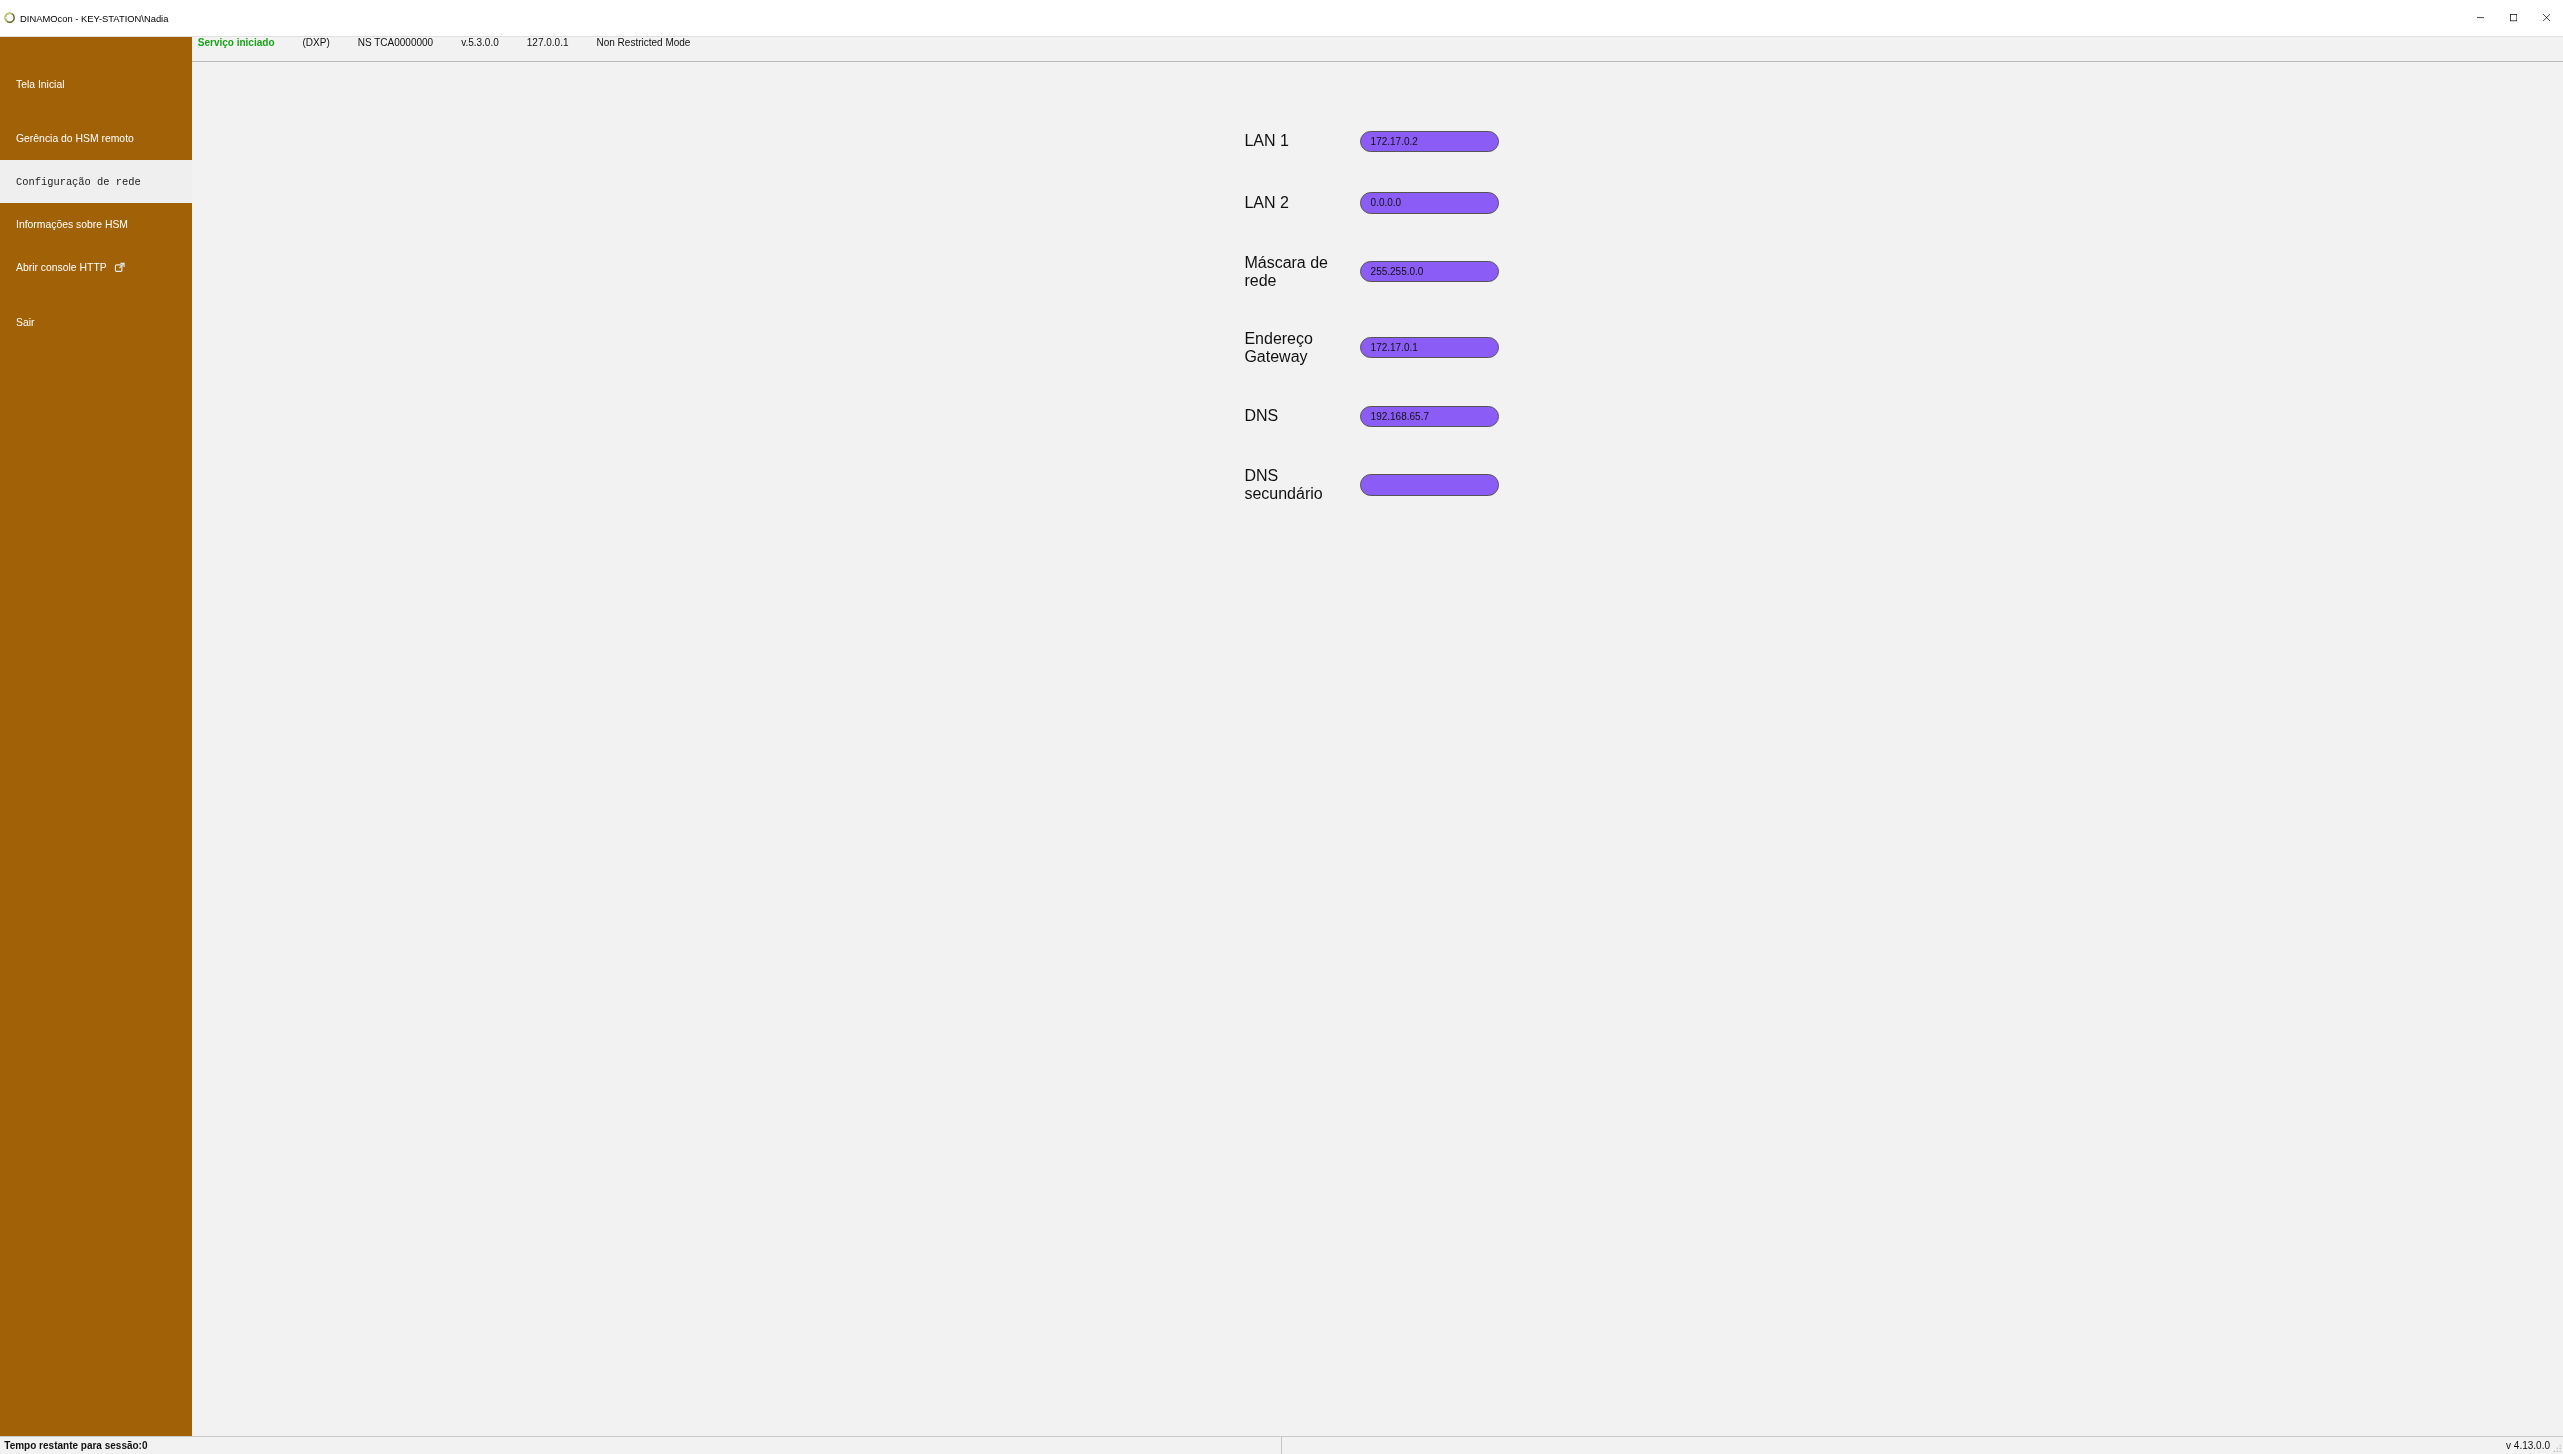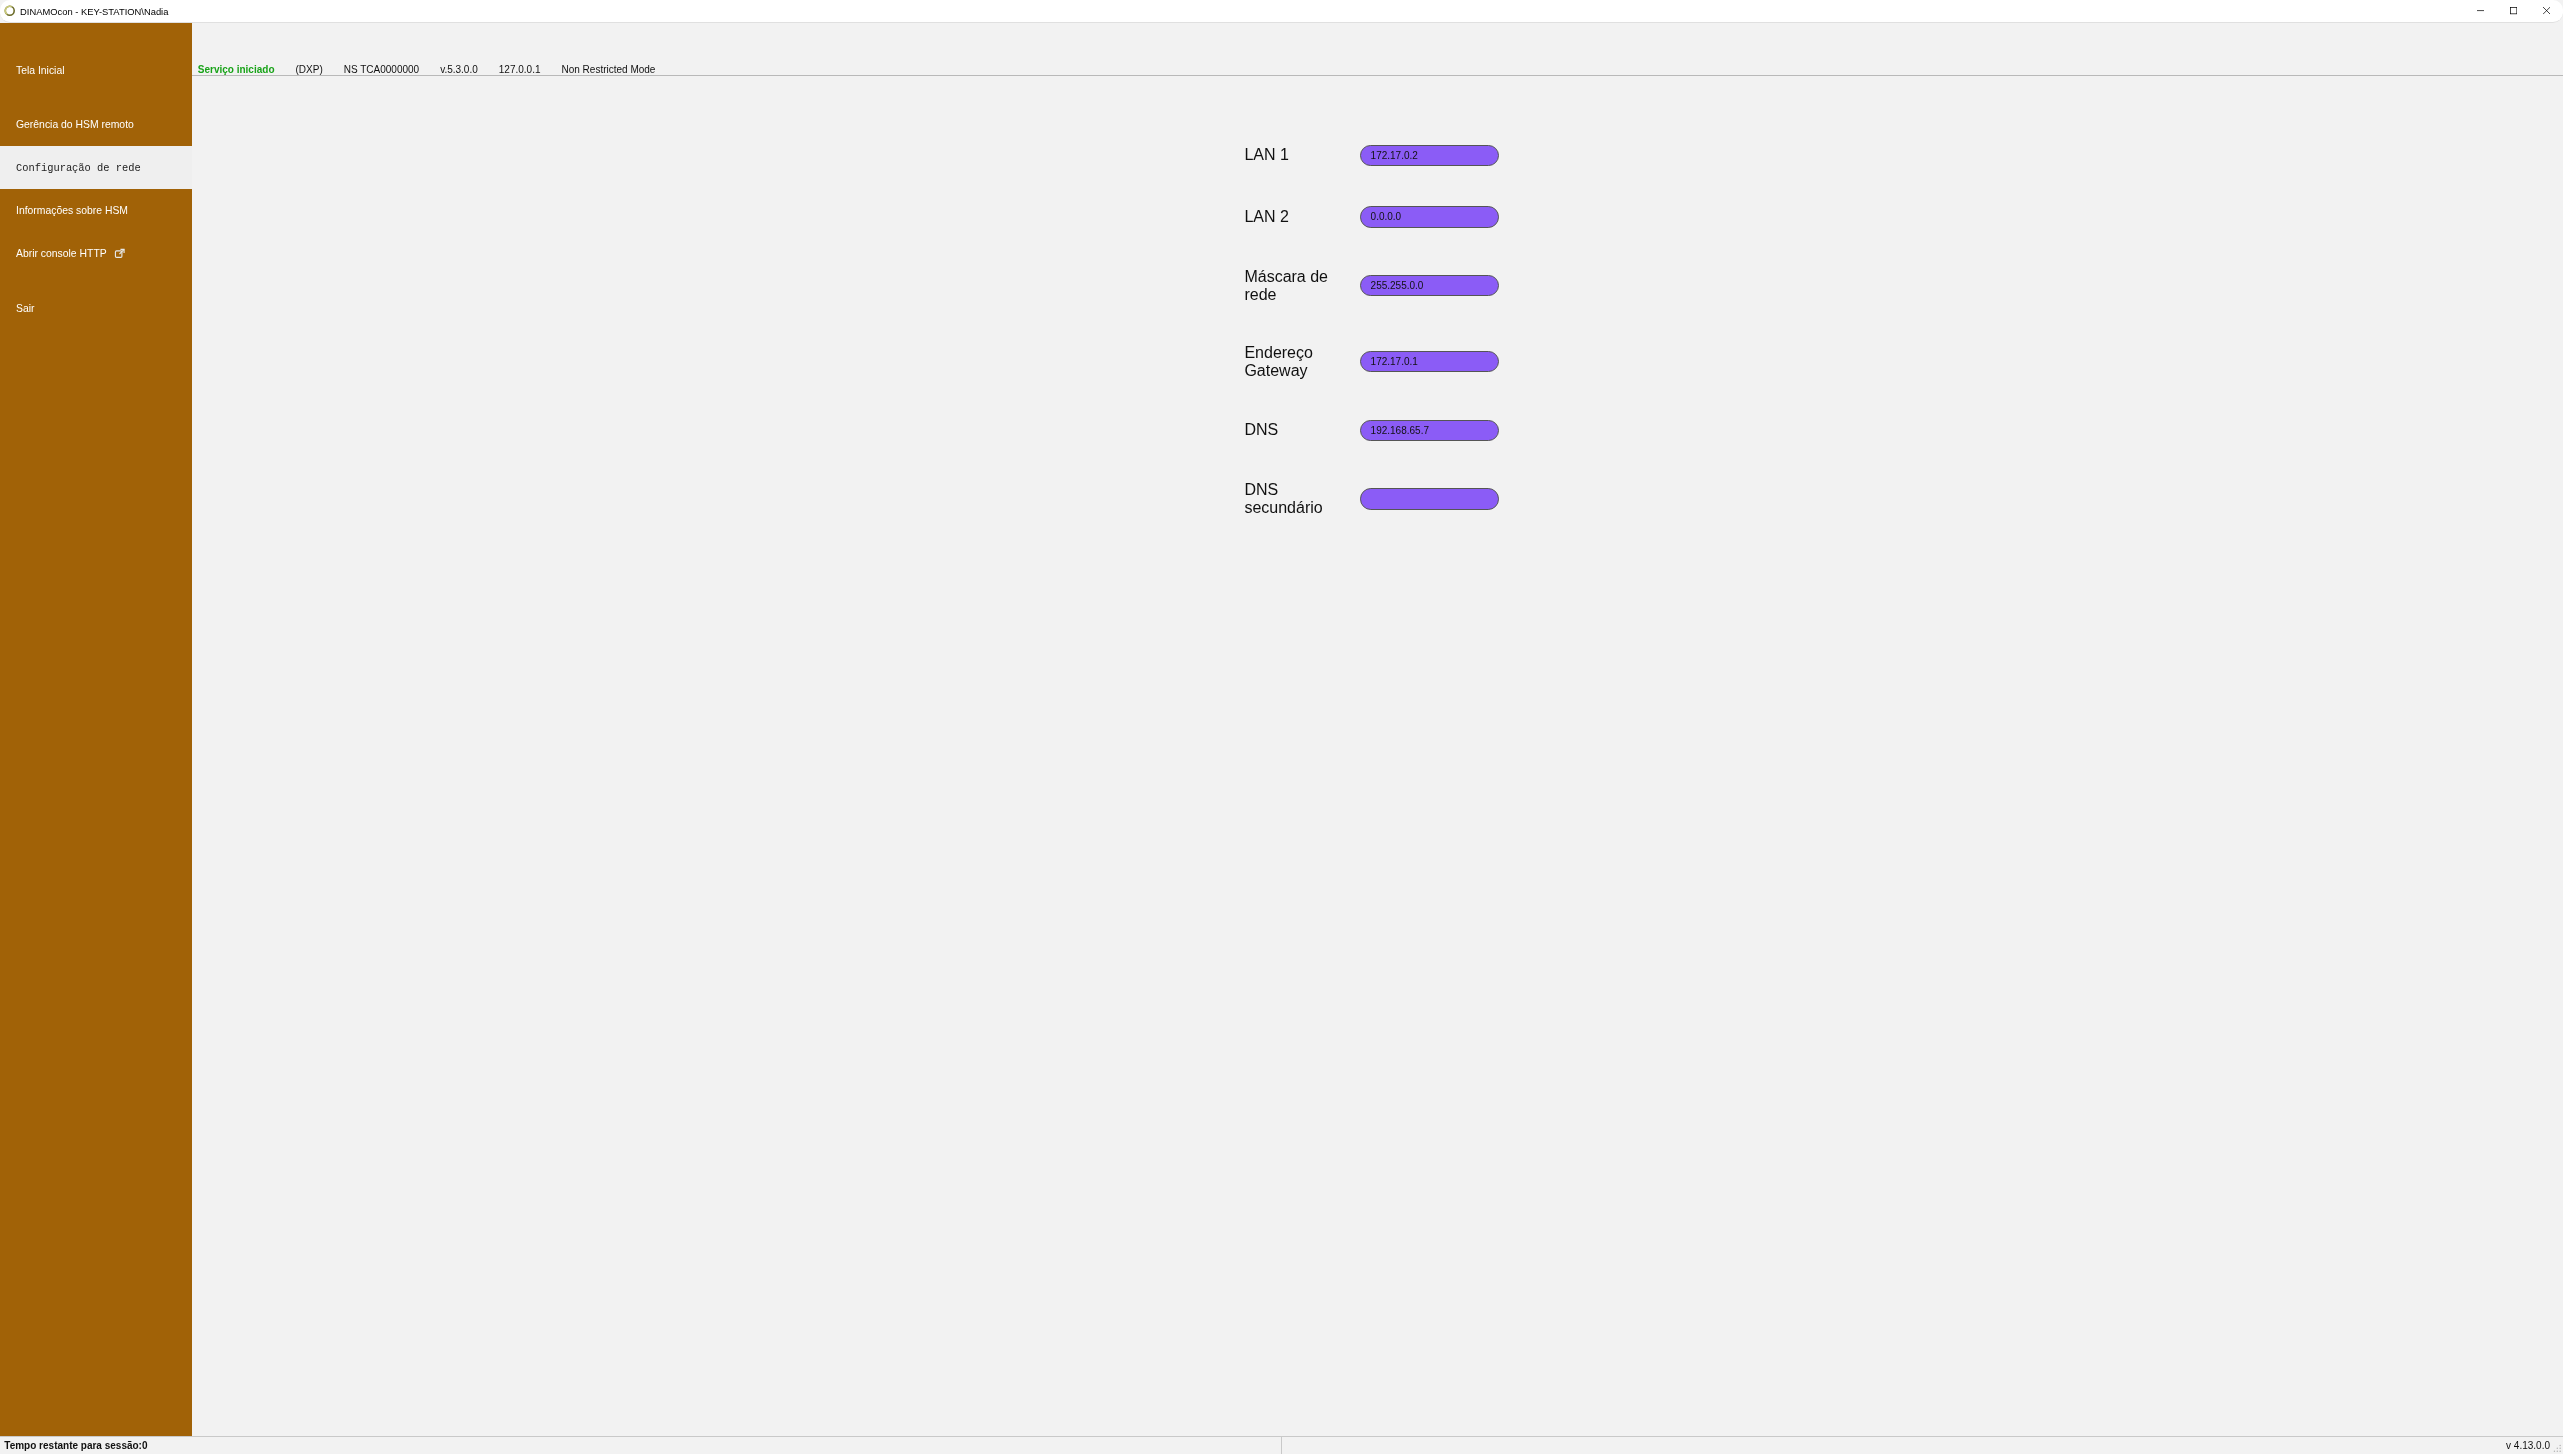--- a/index.html
+++ b/index.html
@@ -1,28 +1,27 @@
 <!DOCTYPE html>
 <html><head>
 <meta charset="utf-8">
 <style>
   * { box-sizing: border-box; margin: 0; padding: 0; }
   html, body { width: 100%; height: 100%; font-family: "Segoe UI", Tahoma, sans-serif; font-size: 10.4px; color: #111; }
   body { display: flex; flex-direction: column; background: #f2f2f2; }
 
   
   .titlebar {
-    height: 23px;
+    height: 37px;
     background: #ffffff;
     display: flex;
     align-items: center;
     padding: 0 0 0 4.3px;
     border-bottom: 0.7px solid #e0e0e0;
     position: relative;
-    border-radius: 10px;
   }
   .titlebar .app-icon {
     width: 11.5px; height: 11.5px; margin-right: 4.3px;
     display: inline-flex; align-items: center; justify-content: center;
   }
   .titlebar .title { font-size: 9.4px; color: #000; }
   .titlebar .win-controls {
     margin-left: auto;
     display: flex;
     height: 100%;
@@ -62,27 +61,26 @@
 
   .content {
     flex: 1 1 auto;
     display: flex; flex-direction: column;
     background: #f2f2f2;
     min-width: 0;
   }
   .topstrip {
     height: 24.5px;
     border-bottom: 0.7px solid #b9b9b9;
-    display: flex; align-items: flex-end;
+    display: flex; align-items: flex-start;
     padding: 0 5.8px 0 5.8px;
-    gap: 21px;
+    gap: 28px;
     font-size: 10px;
     color: #111;
     background: #f2f2f2;
-    margin-top: 28px;
   }
   .topstrip .status { color: #19a319; font-weight: 700; }
 
   .form-area {
     flex: 1 1 auto;
     display: flex;
     align-items: flex-start;
     justify-content: center;
     padding-top: 69px;
     overflow: auto;

